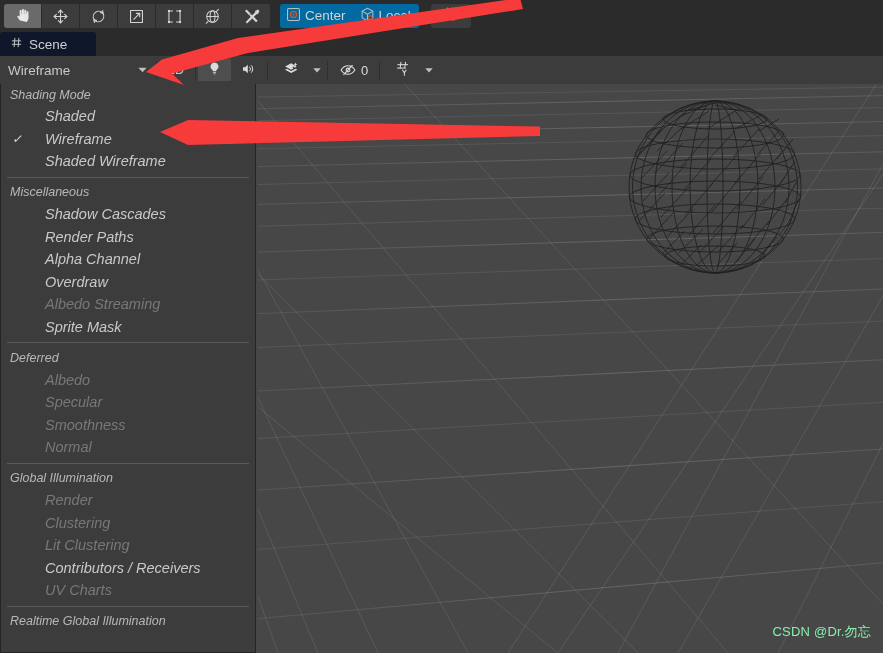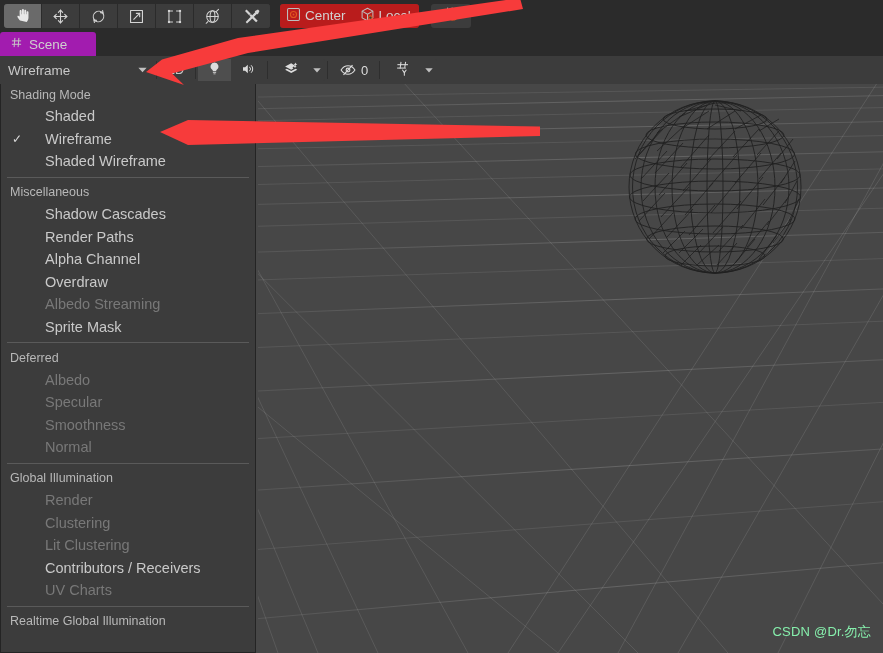--- a/index.html
+++ b/index.html
@@ -22,36 +22,36 @@
     background:#3c3c3c; border-right:1px solid #2b2b2b; cursor:default;
   }
   .tool-btn:last-child { border-right:none; }
   .tool-btn.active { background:#6a6a6a; }
   .tool-btn svg { display:block; }
 
   .pivot-group { display:flex; align-items:center; height:24px; margin-left:10px;
                  background:#3c3c3c; border-radius:3px; overflow:hidden; }
   .pivot-btn {
     height:24px; display:flex; align-items:center; gap:3px; padding:0 8px 0 5px;
-    color:#d2d2d2; font-size:13.5px; background:#b91c1c; cursor:default;
+    color:#d2d2d2; font-size:13.5px; background:#0369a1; cursor:default;
   }
   .pivot-btn .lbl { line-height:1; position:relative; top:0px; }
 
   .snap-group { display:flex; align-items:center; height:24px; margin-left:12px;
                 background:#3c3c3c; border-radius:3px; }
   .snap-btn { width:40px; height:24px; display:flex; align-items:center; justify-content:center; }
 
   
   #tabbar {
     position:absolute; left:0; top:32px; width:883px; height:24px;
     background:#2b2b2b;
   }
   #scene-tab {
     position:absolute; left:0; top:0; width:96px; height:24px;
-    background:#a21caf; display:flex; align-items:center; gap:6px;
+    background:#0f172a; display:flex; align-items:center; gap:6px;
     padding-left:10px; color:#cfcfcf; font-size:13.5px;
     border-top-left-radius:3px; border-top-right-radius:3px;
   }
 
   
   #scenebar {
     position:absolute; left:0; top:56px; width:883px; height:28px;
     background:#3c3c3c; display:flex; align-items:center;
   }
   #shading-dd {
@@ -84,20 +84,21 @@
   #leftviewstrip {
     position:absolute; left:0; top:84px; width:258px; height:569px;
     background:#474747;
   }
 
   
   #menu {
     position:absolute; left:0; top:84px; width:256px; height:569px;
     background:#3c3c3c; border:1px solid #242424; border-top:none;
     overflow:hidden;
+    font-style:italic;
   }
   .mi {
     height:22.6px; display:flex; align-items:center;
     font-size:14.5px; color:#c9c9c9; padding-left:44px; position:relative;
     white-space:nowrap;
   }
   .mi.header {
     font-size:12.5px; color:#b8b8b8; padding-left:9px; height:21px;
     align-items:center;
   }

